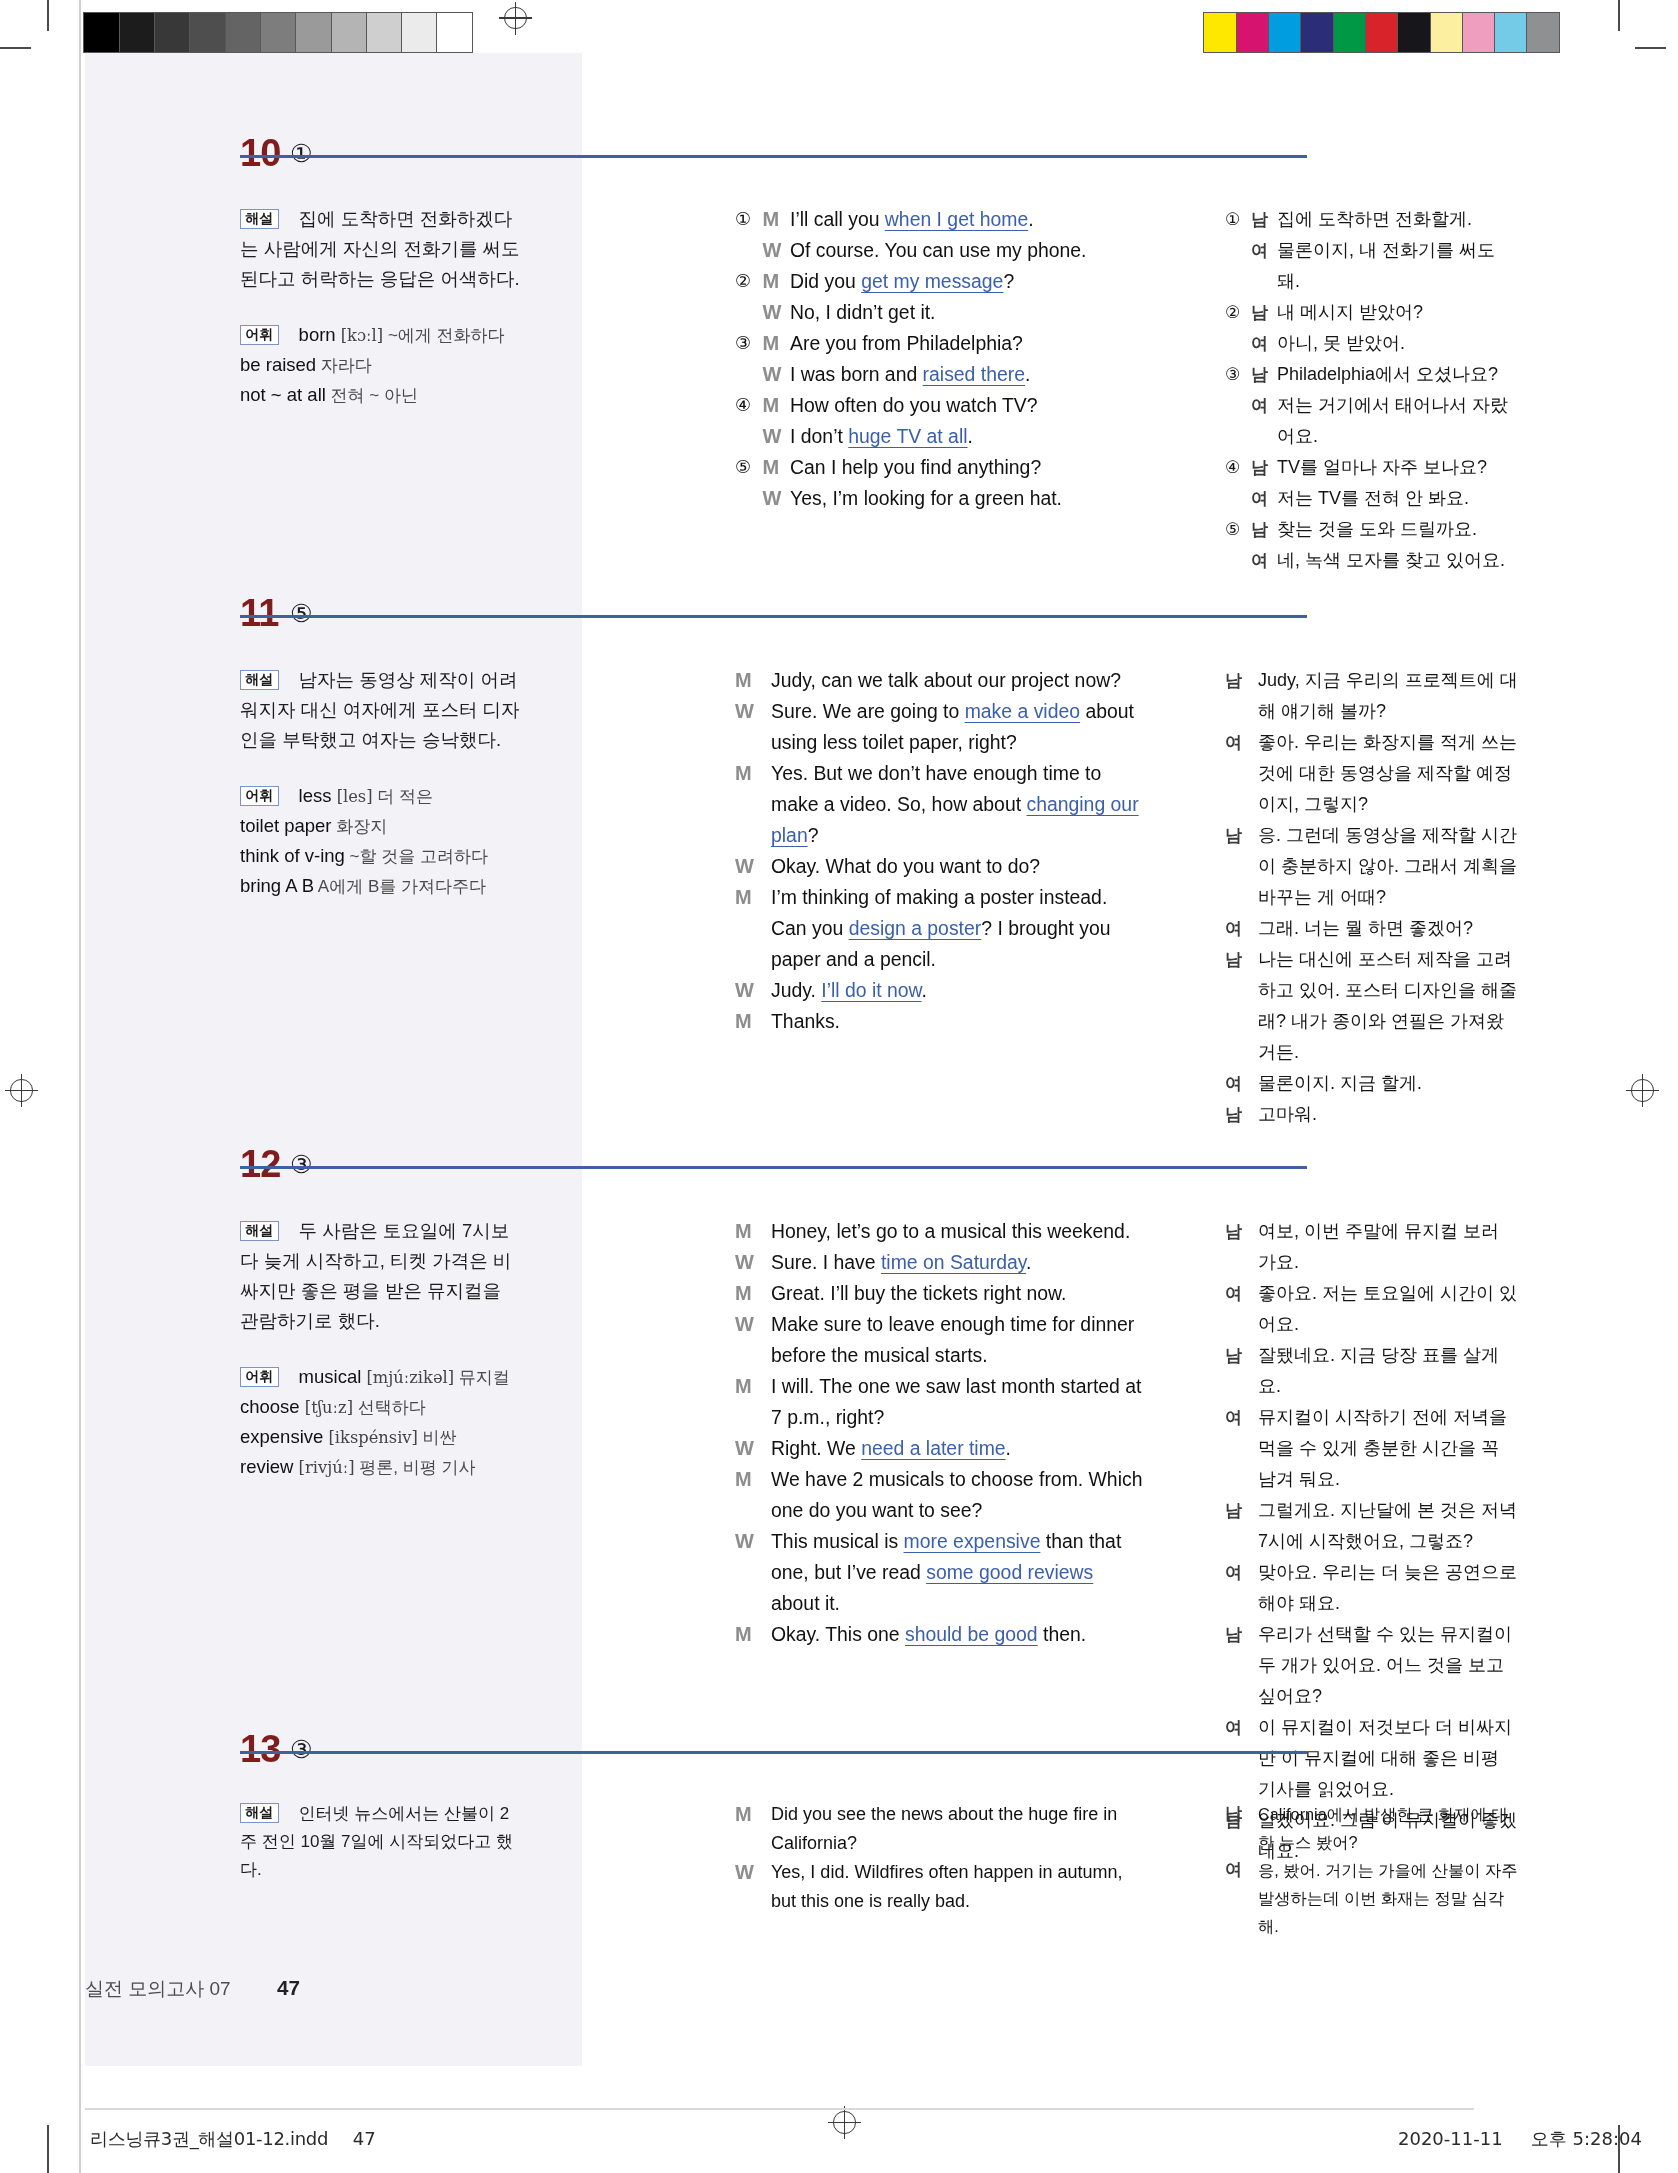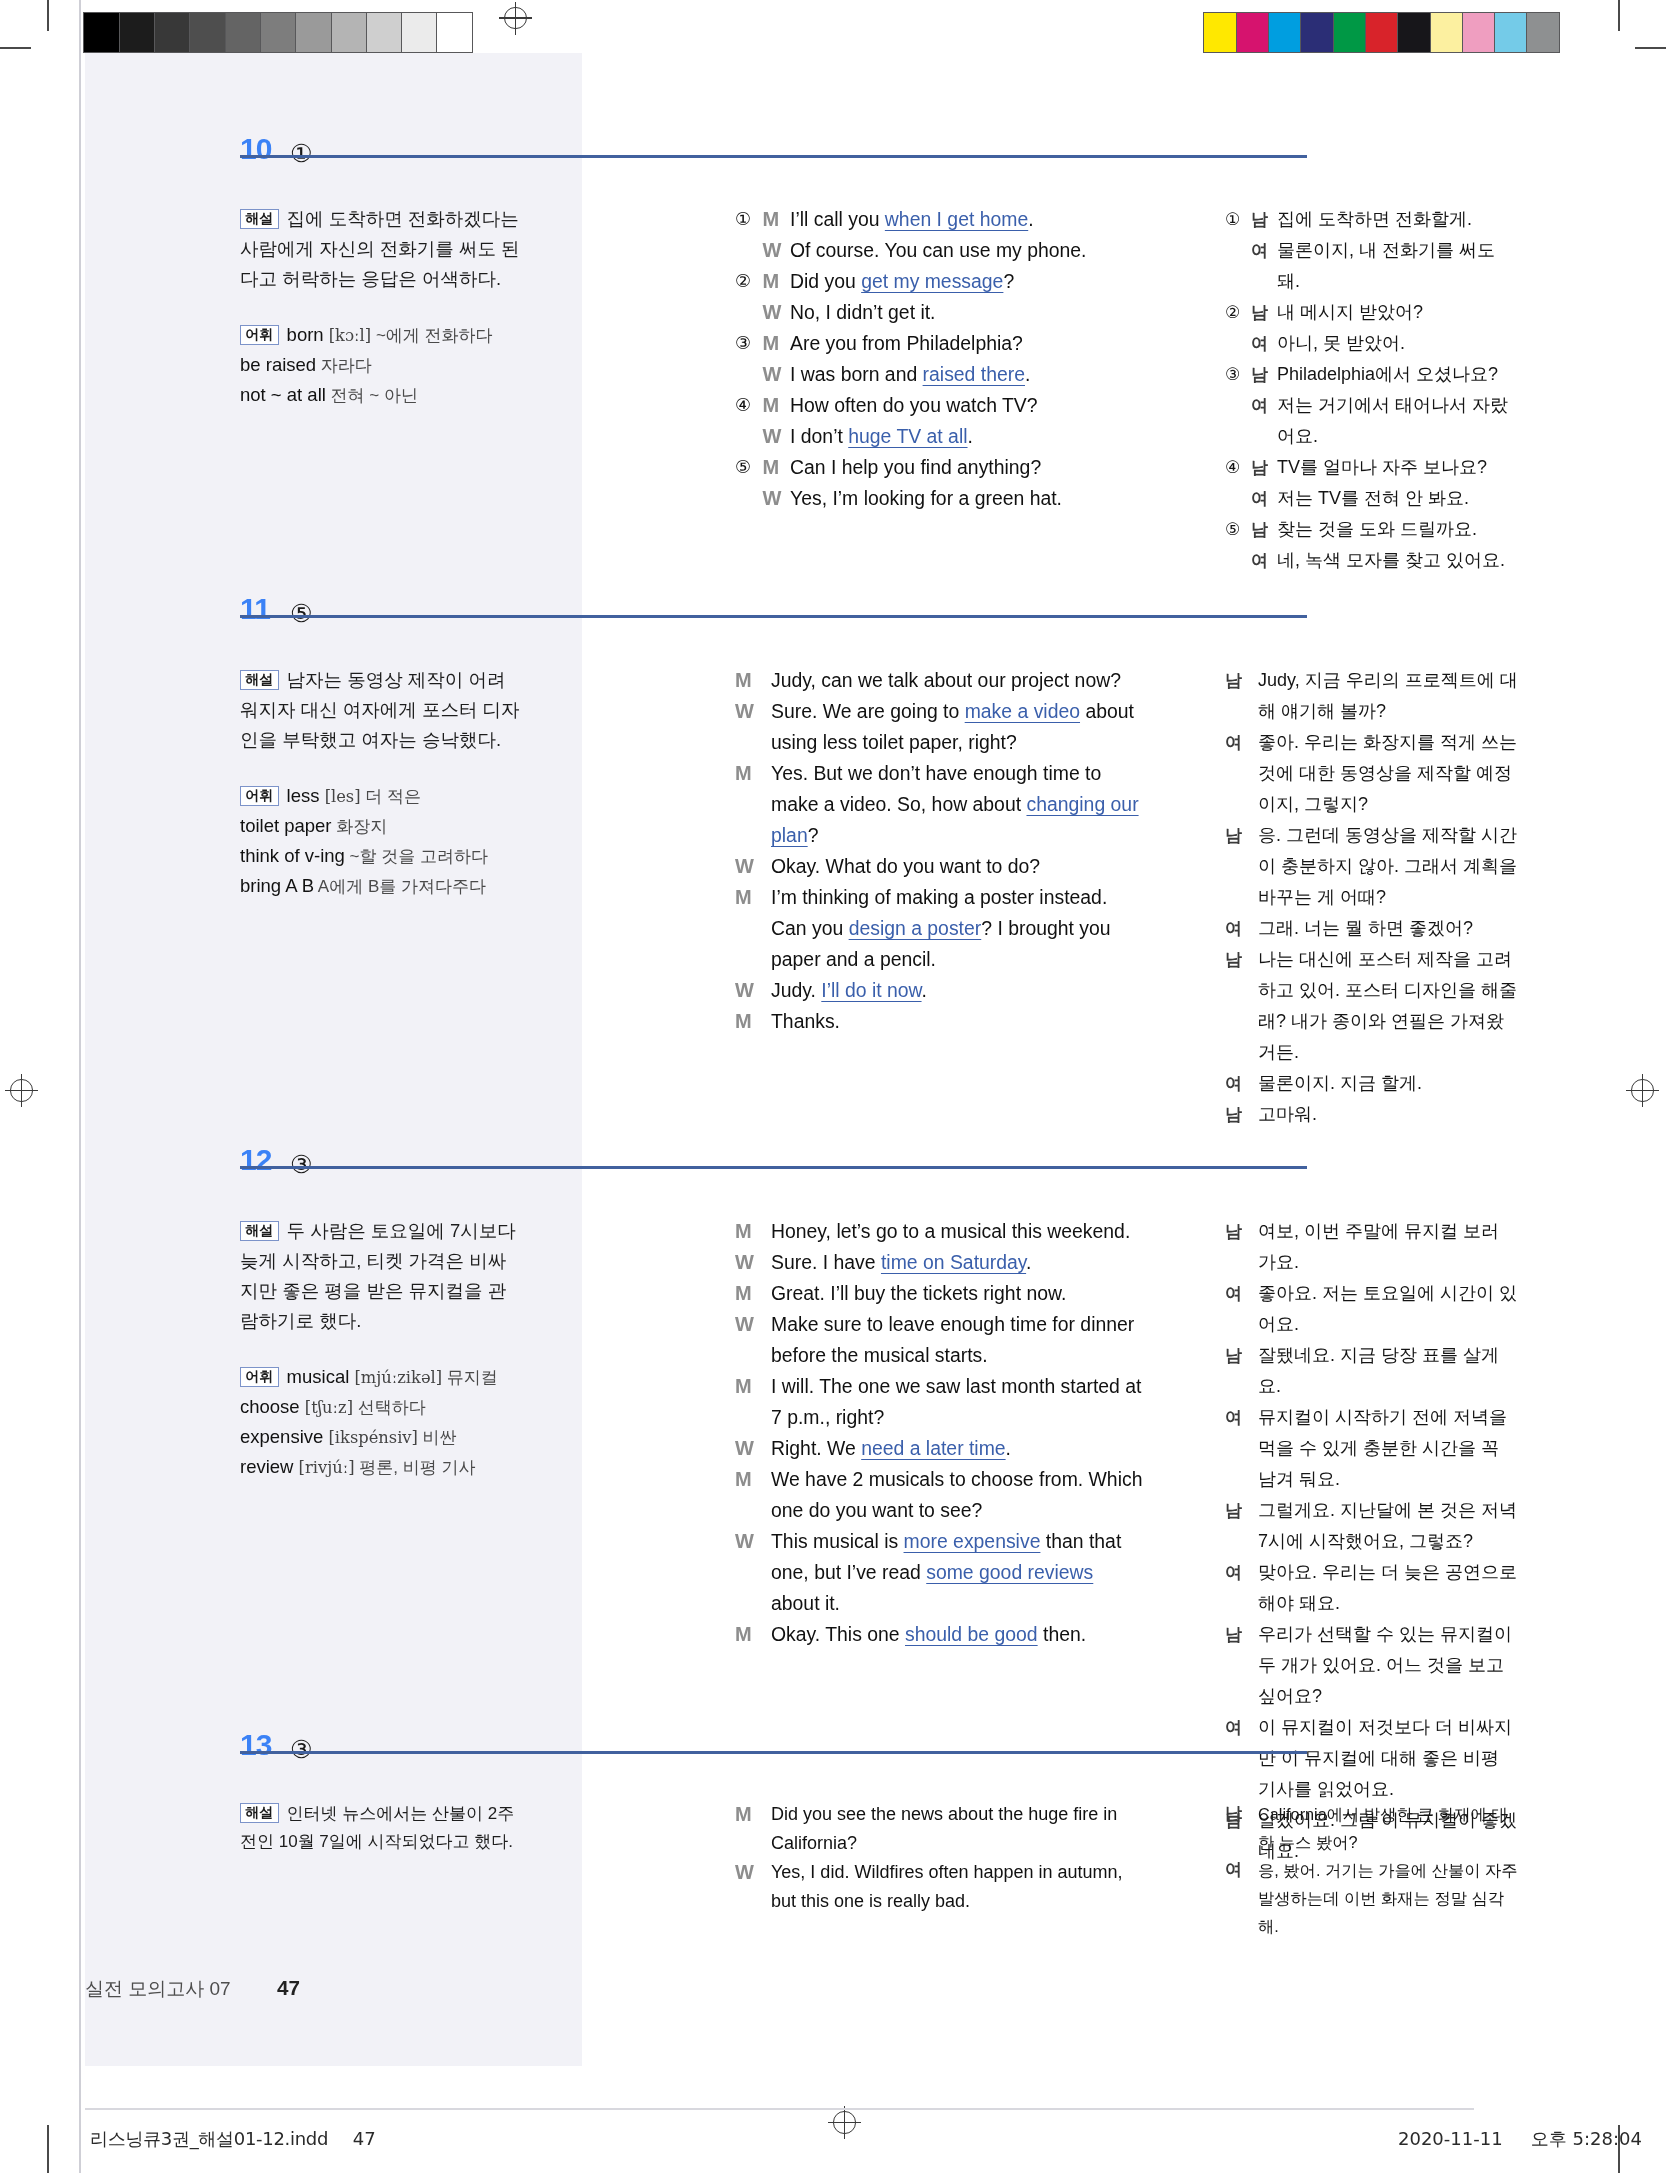--- a/index.html
+++ b/index.html
@@ -40,21 +40,21 @@
     background:#f2f2f7;
   }
 
   #content { position:absolute; left:0; top:0; width:1389px; height:2013px; }
 
   .qblock { position:absolute; left:0; width:1389px; }
 
   .q-head { position:relative; height:74px; }
   .q-num {
     position:absolute; left:155px; top:12px;
-    font-size:30px; font-weight:bold; color:#3b82f6;
+    font-size:38px; font-weight:bold; color:#7f1d1d;
     letter-spacing:-0.9px; line-height:1;
   }
   .q-ans {
     position:absolute; left:205px; top:19px;
     font-size:25px; color:#1a1a1a; line-height:1;
   }
   .q-rule {
     position:absolute; left:155px; width:1067px; height:3.4px;
     background:#41619e;
   }
@@ -64,21 +64,21 @@
   .col-left  { position:absolute; left:155px;  width:280px; }
   .col-mid   { position:absolute; left:650px;  width:409px; }
   .col-right { position:absolute; left:1140px; width:293px; }
 
   
   .tagline { font-size:18.5px; line-height:30px; color:#1d1d1d; }
   .tagline p { margin:0; }
   .tag {
     display:inline-block; border:1.3px solid #7c93c9; color:#1b1b1b;
     font-size:14px; padding:0.9px 4.3px 1.7px 4.3px; line-height:1.05;
-    background:#ffffff; vertical-align:1.7px; margin-right:8px;
+    background:#ffffff; vertical-align:1.7px; margin-right:20px;
     font-weight:600;
   }
   .voca { margin-top:26px; font-size:18.5px; line-height:29px; color:#1d1d1d; }
   .voca .en { color:#111; }
   .voca .ipa { font-family:"DejaVu Serif", serif; font-size:16.3px; color:#444; }
   .voca .kr { color:#4a4a4a; font-size:17px; }
   .voca p { margin:0; }
 
   
   .dlg { font-size:19.4px; line-height:31px; color:#111; }

